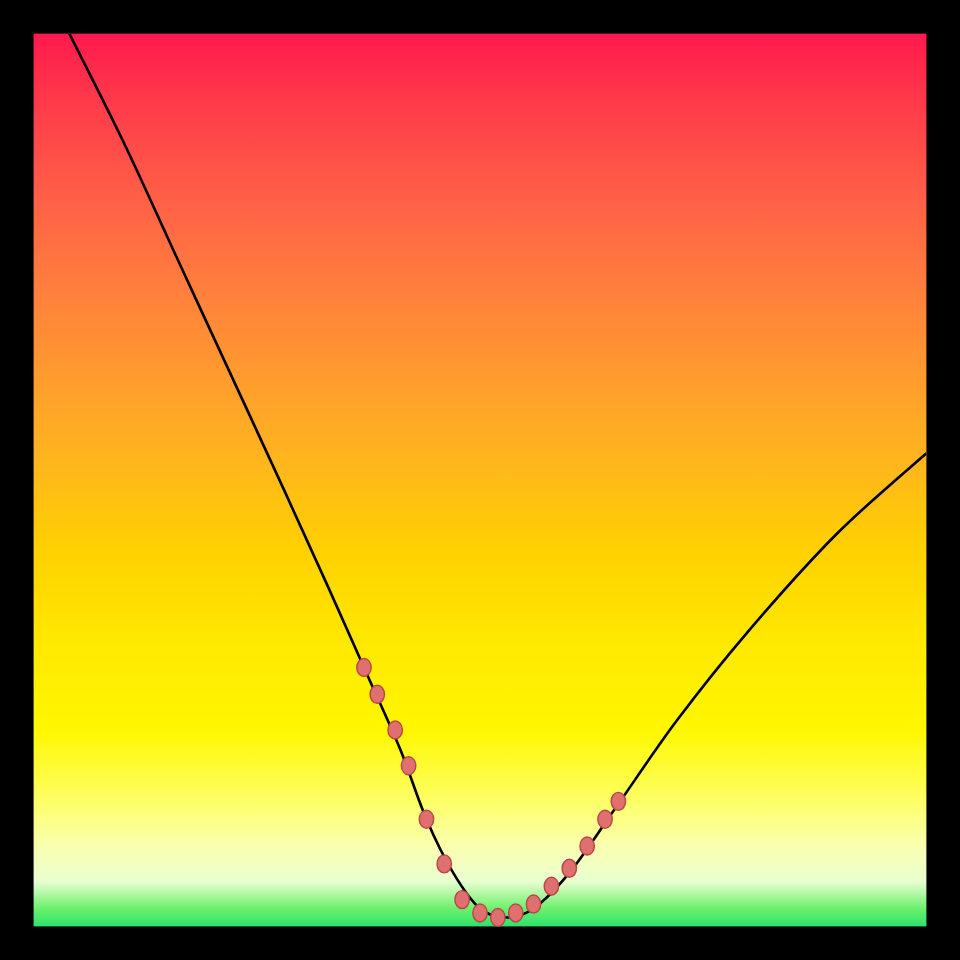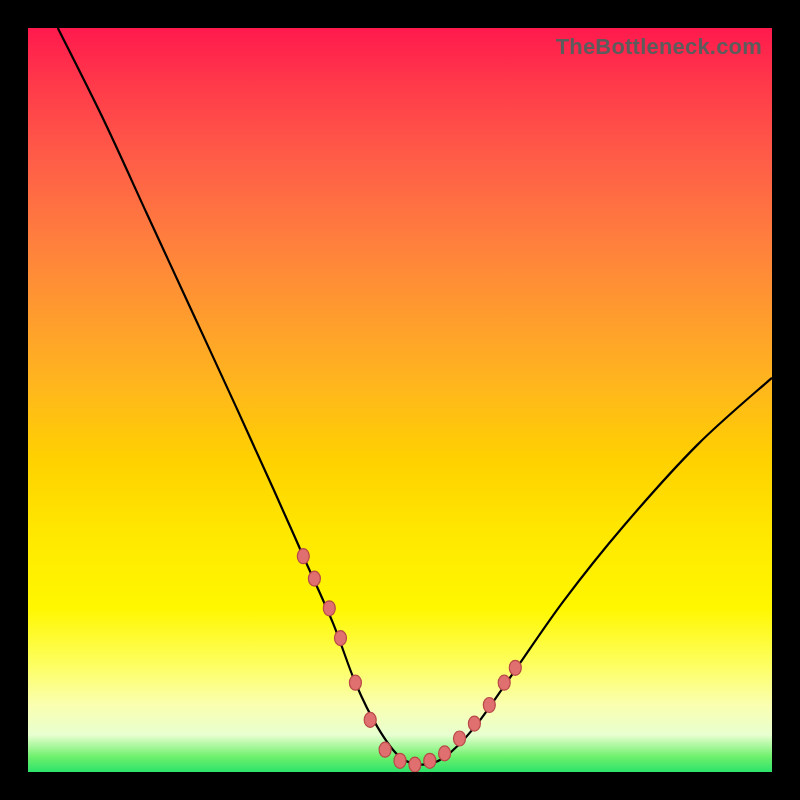--- a/index.html
+++ b/index.html
@@ -57,21 +57,20 @@
     fill: #e07070;
     stroke: #b84848;
     stroke-width: 1.2;
   }
 </style>
 </head>
 <body>
 
 <div class="frame">
   <div class="plot">
-    <div class="watermark">TheBottleneck.com</div>
     <svg class="curve" viewBox="0 0 744 744" preserveAspectRatio="none">
       <path class="main" d="M 29.8 0.0 C 37.2 14.9, 59.5 58.3, 74.4 89.3 C 89.3 120.3, 104.2 153.8, 119.0 186.0 C 133.9 218.2, 148.8 250.5, 163.7 282.7 C 178.6 315.0, 194.7 349.7, 208.3 379.4 C 222.0 409.2, 234.4 436.5, 245.5 461.3 C 256.7 486.1, 265.4 505.9, 275.3 528.2 C 285.2 550.6, 296.4 574.1, 305.0 595.2 C 313.7 616.3, 319.9 637.4, 327.4 654.7 C 334.8 672.1, 342.2 687.0, 349.7 699.4 C 357.1 711.8, 364.6 722.9, 372.0 729.1 C 379.4 735.3, 386.9 736.6, 394.3 736.6 C 401.8 736.6, 408.0 735.3, 416.6 729.1 C 425.3 722.9, 435.2 713.0, 446.4 699.4 C 457.6 685.7, 468.7 668.4, 483.6 647.3 C 498.5 626.2, 517.1 597.7, 535.7 572.9 C 554.3 548.1, 572.9 524.5, 595.2 498.5 C 617.5 472.4, 644.8 441.4, 669.6 416.6 C 694.4 391.8, 731.6 360.8, 744.0 349.7"></path>
       <g>
           <ellipse cx="275.3" cy="528.2" rx="6" ry="7.5" class="dot"></ellipse>
           <ellipse cx="286.4" cy="550.6" rx="6" ry="7.5" class="dot"></ellipse>
           <ellipse cx="301.3" cy="580.3" rx="6" ry="7.5" class="dot"></ellipse>
           <ellipse cx="312.5" cy="610.1" rx="6" ry="7.5" class="dot"></ellipse>
           <ellipse cx="327.4" cy="654.7" rx="6" ry="7.5" class="dot"></ellipse>
           <ellipse cx="342.2" cy="691.9" rx="6" ry="7.5" class="dot"></ellipse>
           <ellipse cx="357.1" cy="721.7" rx="6" ry="7.5" class="dot"></ellipse>

